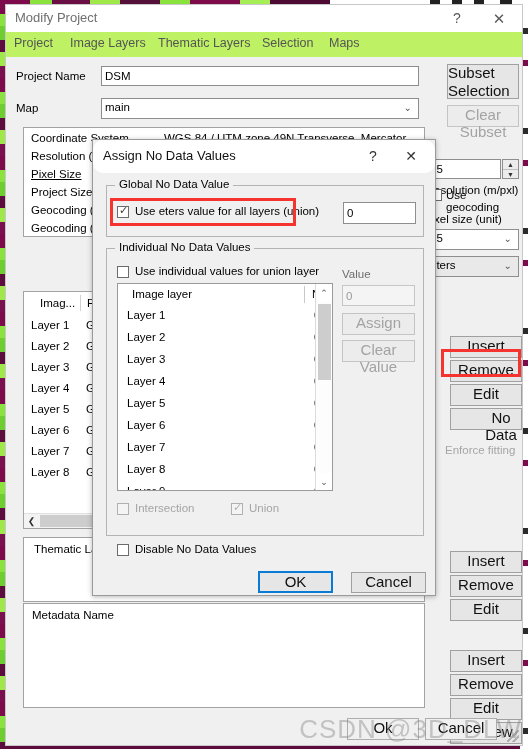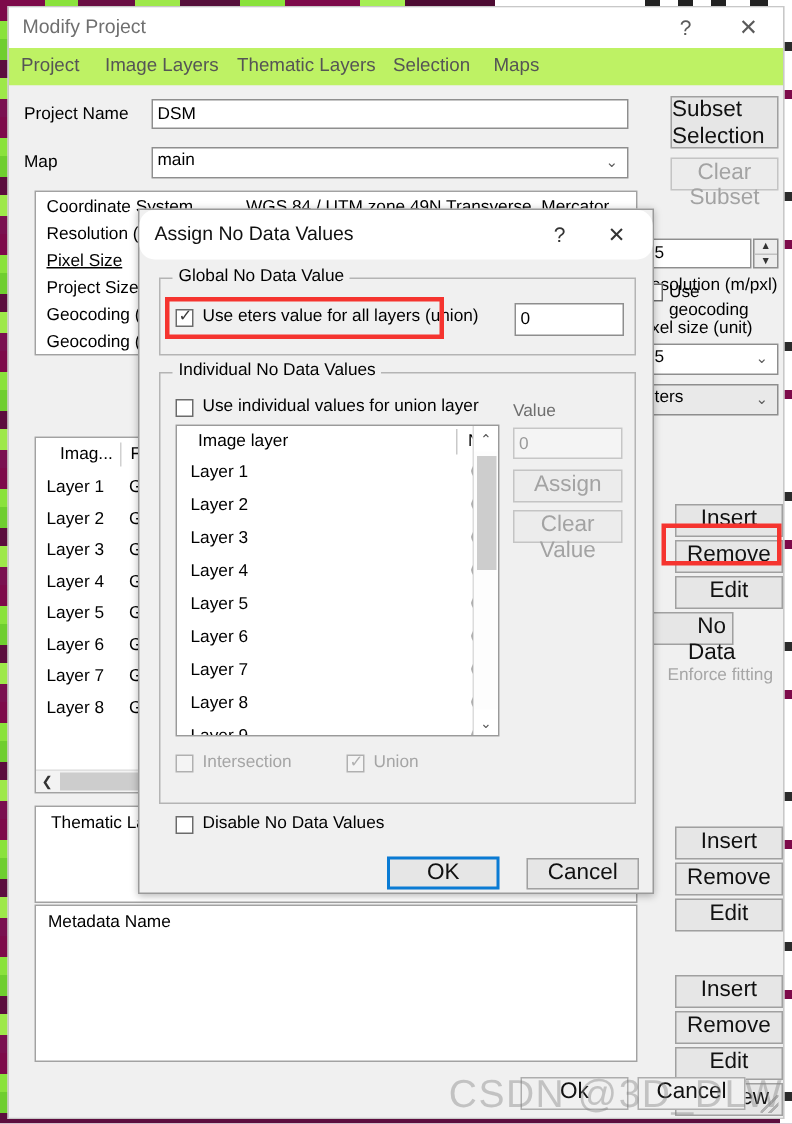--- a/index.html
+++ b/index.html
@@ -233,21 +233,21 @@
       <span class="chev">⌄</span>
     </div>
     <div class="combo grey" style="left:420px;top:199px;width:93px;height:21px;">
       <span>eters</span>
       <span class="chev">⌄</span>
     </div>
 
     <div class="btn" style="left:444px;top:279px;width:72px;height:22px;">Insert</div>
     <div class="btn" style="left:444px;top:303px;width:72px;height:22px;">Remove</div>
     <div class="btn" style="left:444px;top:327px;width:72px;height:22px;">Edit</div>
-    <div class="btn" style="left:424px;top:351px;width:59px;height:22px;padding-left:30px;">No Data</div>
+    <div class="btn" style="left:444px;top:351px;width:72px;height:22px;padding-left:30px;">No Data</div>
     <div class="lbl" style="left:439px;top:387px;color:#a6a6a6;">Enforce fitting</div>
 
     <div class="btn" style="left:444px;top:494px;width:72px;height:22px;">Insert</div>
     <div class="btn" style="left:444px;top:518px;width:72px;height:22px;">Remove</div>
     <div class="btn" style="left:444px;top:542px;width:72px;height:22px;">Edit</div>
 
     <div class="btn" style="left:444px;top:593px;width:72px;height:22px;">Insert</div>
     <div class="btn" style="left:444px;top:617px;width:72px;height:22px;">Remove</div>
     <div class="btn" style="left:444px;top:641px;width:72px;height:22px;">Edit</div>
     <div class="btn" style="left:444px;top:665px;width:72px;height:22px;">Preview</div>

